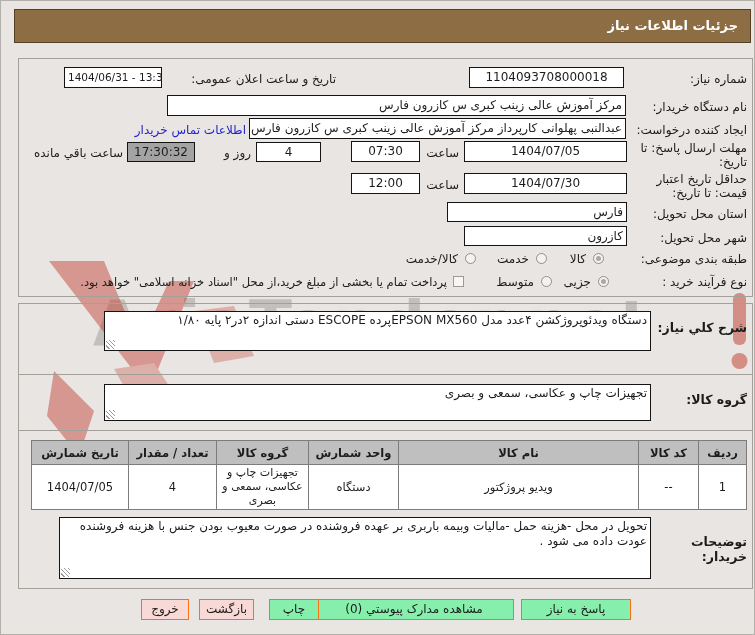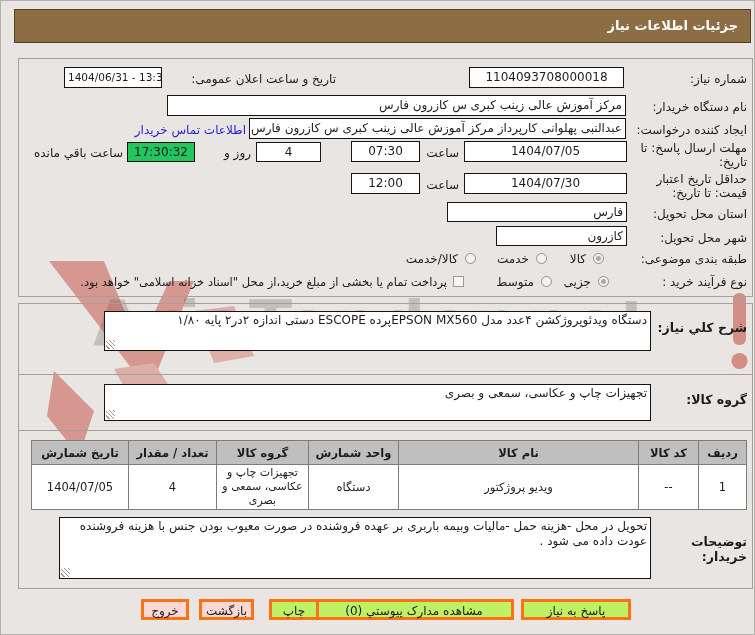--- a/index.html
+++ b/index.html
@@ -20,21 +20,21 @@
   .sep{position:absolute;left:0;width:100%;height:0;border-top:1px solid #a3a09c;}
   .lbl{white-space:nowrap;line-height:14px;}
   .lbl2{line-height:14px;text-align:right;}
   .boldlbl{font-weight:bold;font-size:12.5px;line-height:15px;}
   .inp{
     background:#ffffff;border:1px solid #141414;height:21px;line-height:19px;
     overflow:hidden;white-space:nowrap;padding:0 3px;
   }
   .inp.center{text-align:center;}
   .inp.ltr{direction:ltr;}
-  .yellow{background:#22c55e;}
+  .yellow{background:#a3a3a3;}
   .link{color:#2424cd;cursor:pointer;white-space:nowrap;}
   .radio{
     width:11px;height:11px;border-radius:50%;border:1px solid #8f8f8f;
     background:#f4f3f1;position:absolute;z-index:2;
   }
   .radio.sel::after{
     content:"";position:absolute;left:2px;top:2px;width:5px;height:5px;
     border-radius:50%;background:#a9a9a9;
   }
   .checkbox{
@@ -52,24 +52,24 @@
   table.goods{border-collapse:collapse;table-layout:fixed;width:715px;direction:rtl;z-index:2;position:absolute;}
   table.goods th{
     background:#bfbfbf;border:1px solid #7c7c7c;font-weight:bold;font-size:11.5px;
     height:24px;padding:1px 2px;text-align:center;
   }
   table.goods td{
     background:#ffffff;border:1px solid #7c7c7c;font-size:11.5px;height:43px;
     padding:1px 3px;text-align:center;line-height:14px;
   }
   .btn{
-    height:21px;line-height:19px;text-align:center;border:3px solid #f97316;
+    height:21px;line-height:19px;text-align:center;border:1px solid #f97316;
     font-size:12px;cursor:pointer;
   }
-  .btn.green{background:#bef264;}
+  .btn.green{background:#86efac;}
   .btn.pink{background:#f9d9d5;}
   
   #wm{position:absolute;inset:0;z-index:1;pointer-events:none;}
   #wm .wmtext{
     position:absolute;left:92px;top:286px;font-size:63px;font-weight:bold;
     letter-spacing:3px;color:#8f8c89;opacity:.42;direction:ltr;white-space:nowrap;
     font-family:"DejaVu Sans",sans-serif;
   }
 </style>
 </head>
@@ -118,21 +118,21 @@
   <div class="abs lbl" style="right:631px;top:145px;">ساعت باقي مانده</div>
 
   <div class="abs lbl2" style="right:7px;top:171px;width:115px;">حداقل تاریخ اعتبار قیمت: تا تاریخ:</div>
   <div class="abs inp center" style="right:127px;top:172px;width:163px;">1404/07/30</div>
   <div class="abs lbl" style="right:295px;top:177px;">ساعت</div>
   <div class="abs inp center" style="right:334px;top:172px;width:69px;">12:00</div>
 
   <div class="abs lbl" style="right:7px;top:206px;">استان محل تحویل:</div>
   <div class="abs inp" style="right:127px;top:201px;width:180px;height:20px;">فارس</div>
   <div class="abs lbl" style="right:7px;top:230px;">شهر محل تحویل:</div>
-  <div class="abs inp" style="right:127px;top:225px;width:131px;height:20px;">کازرون</div>
+  <div class="abs inp" style="right:127px;top:225px;width:163px;height:20px;">کازرون</div>
 
   <div class="abs lbl" style="right:7px;top:251px;">طبقه بندی موضوعی:</div>
   <div class="radio sel" style="right:150px;top:252px;"></div>
   <div class="abs lbl" style="right:168px;top:251px;">کالا</div>
   <div class="radio" style="right:207px;top:252px;"></div>
   <div class="abs lbl" style="right:225px;top:251px;">خدمت</div>
   <div class="radio" style="right:278px;top:252px;"></div>
   <div class="abs lbl" style="right:296px;top:251px;">کالا/خدمت</div>
 
   <div class="abs lbl" style="right:7px;top:274px;">نوع فرآیند خرید :</div>

